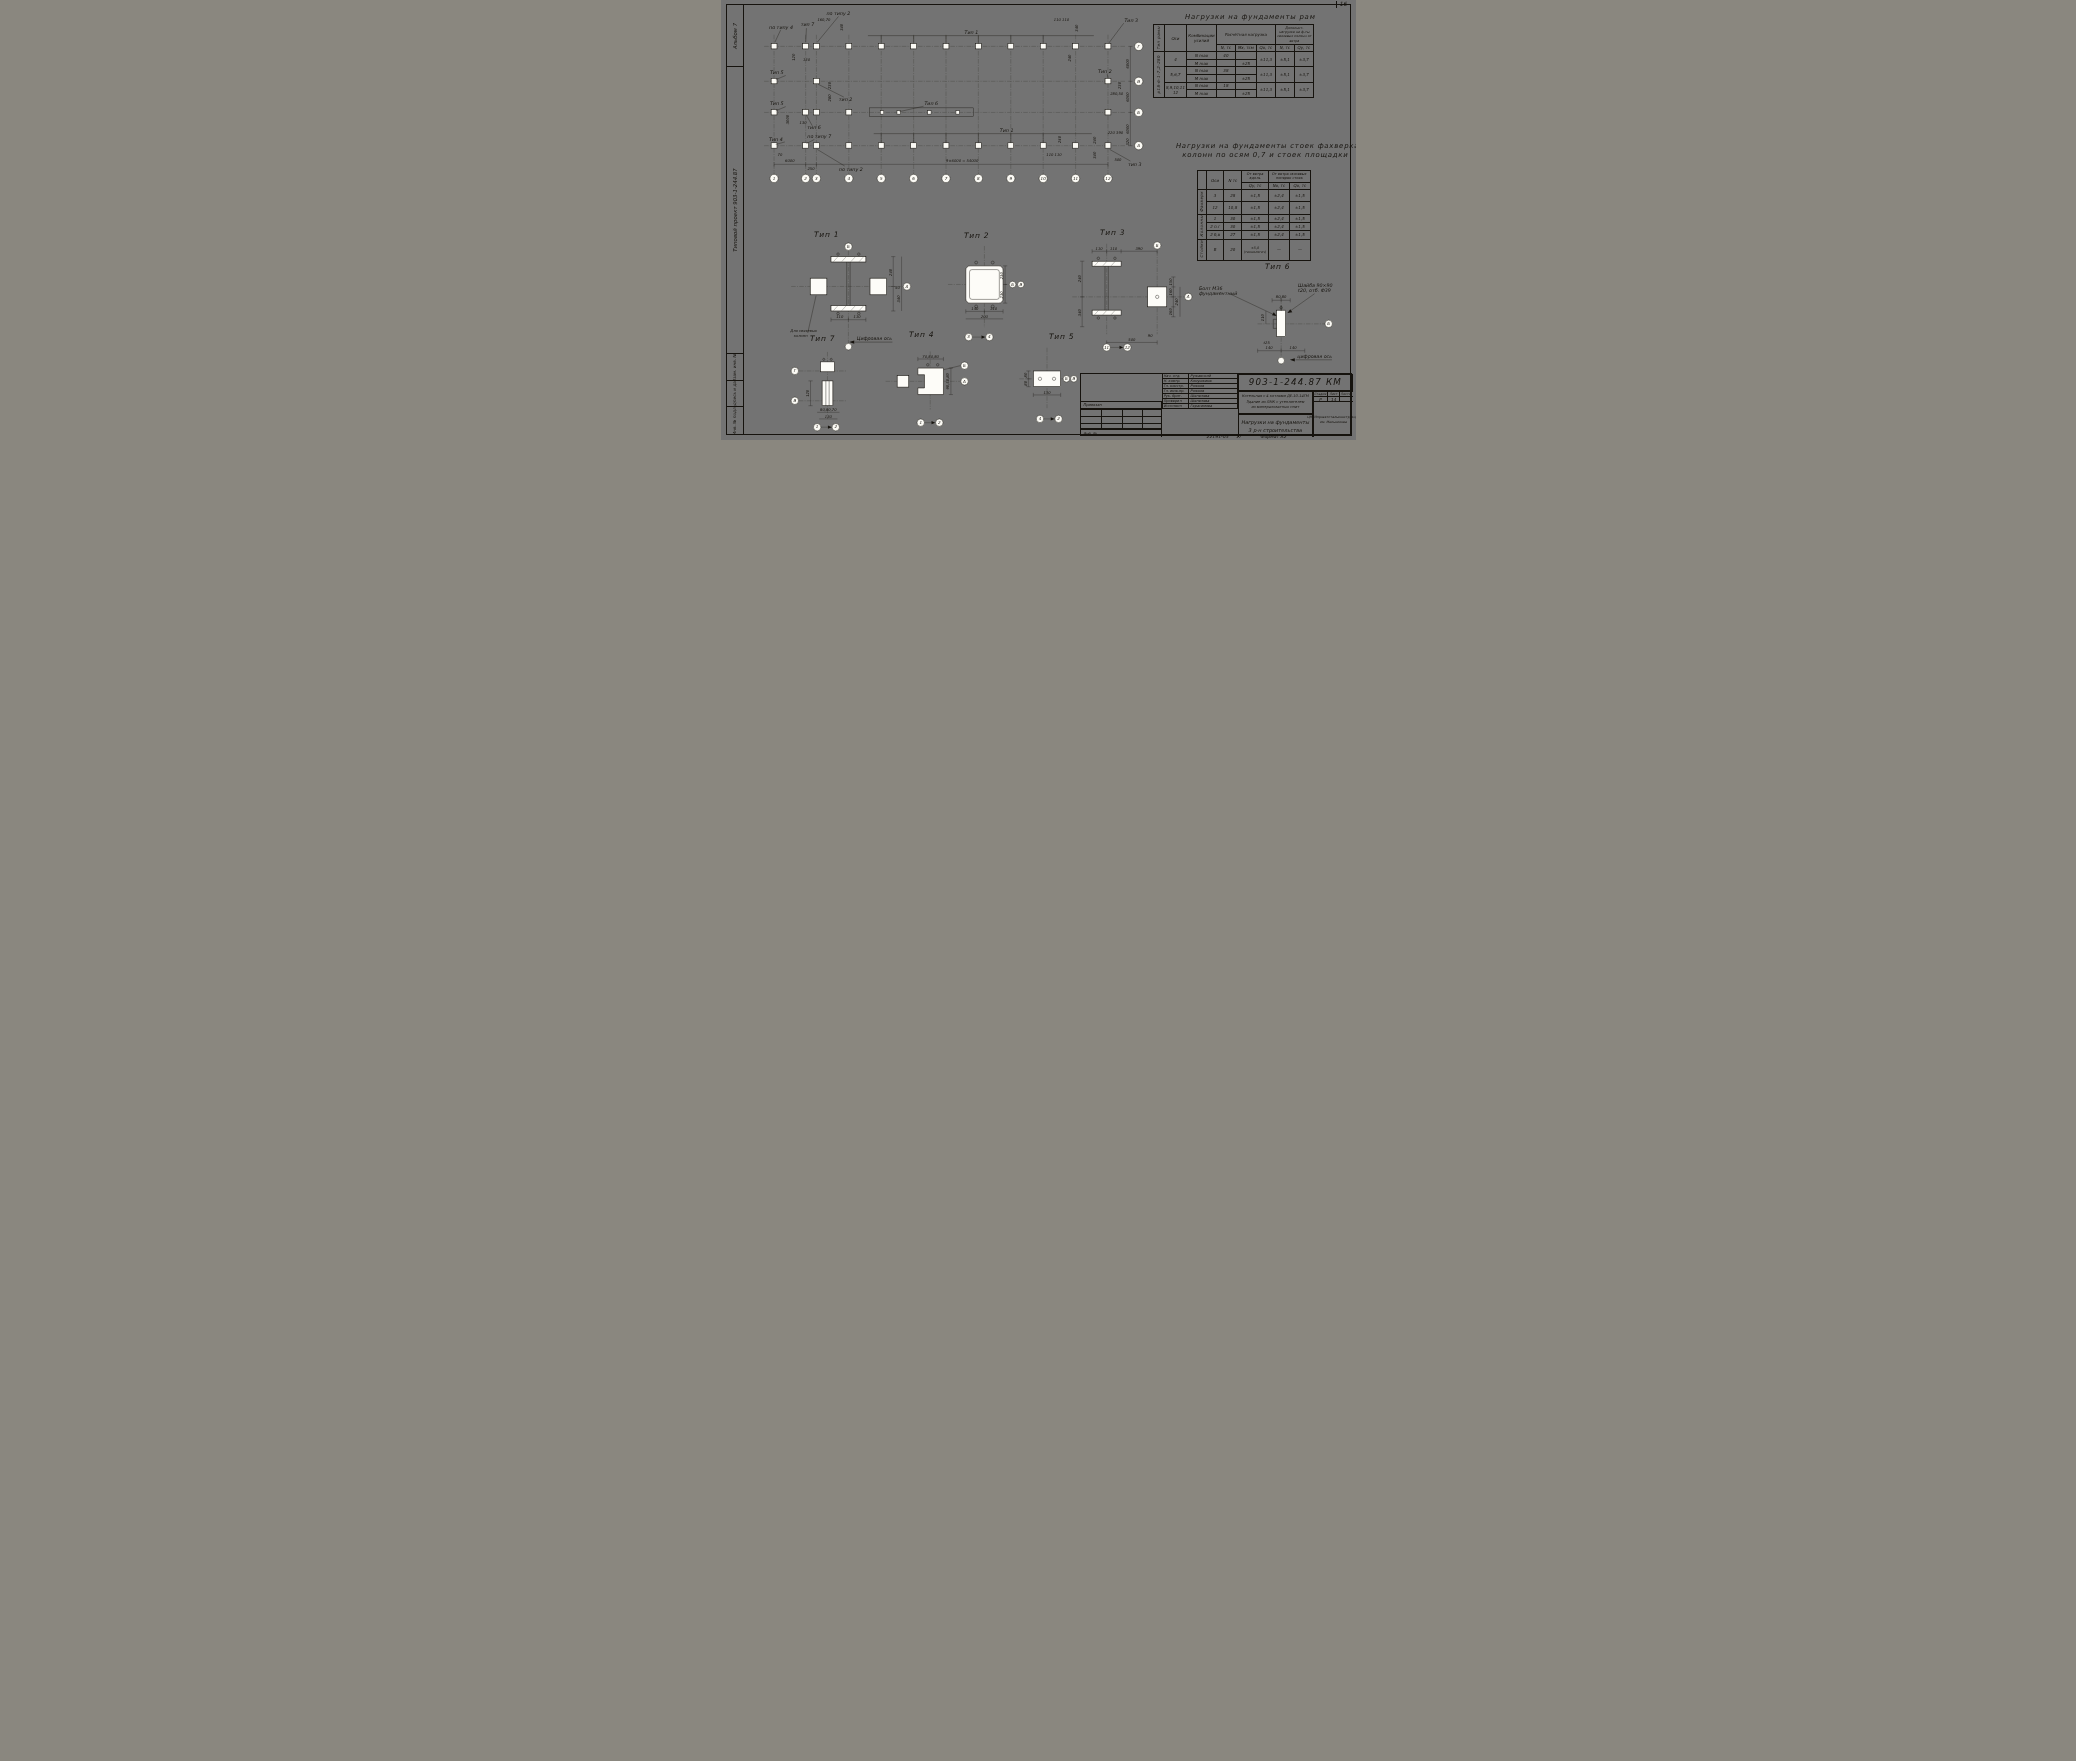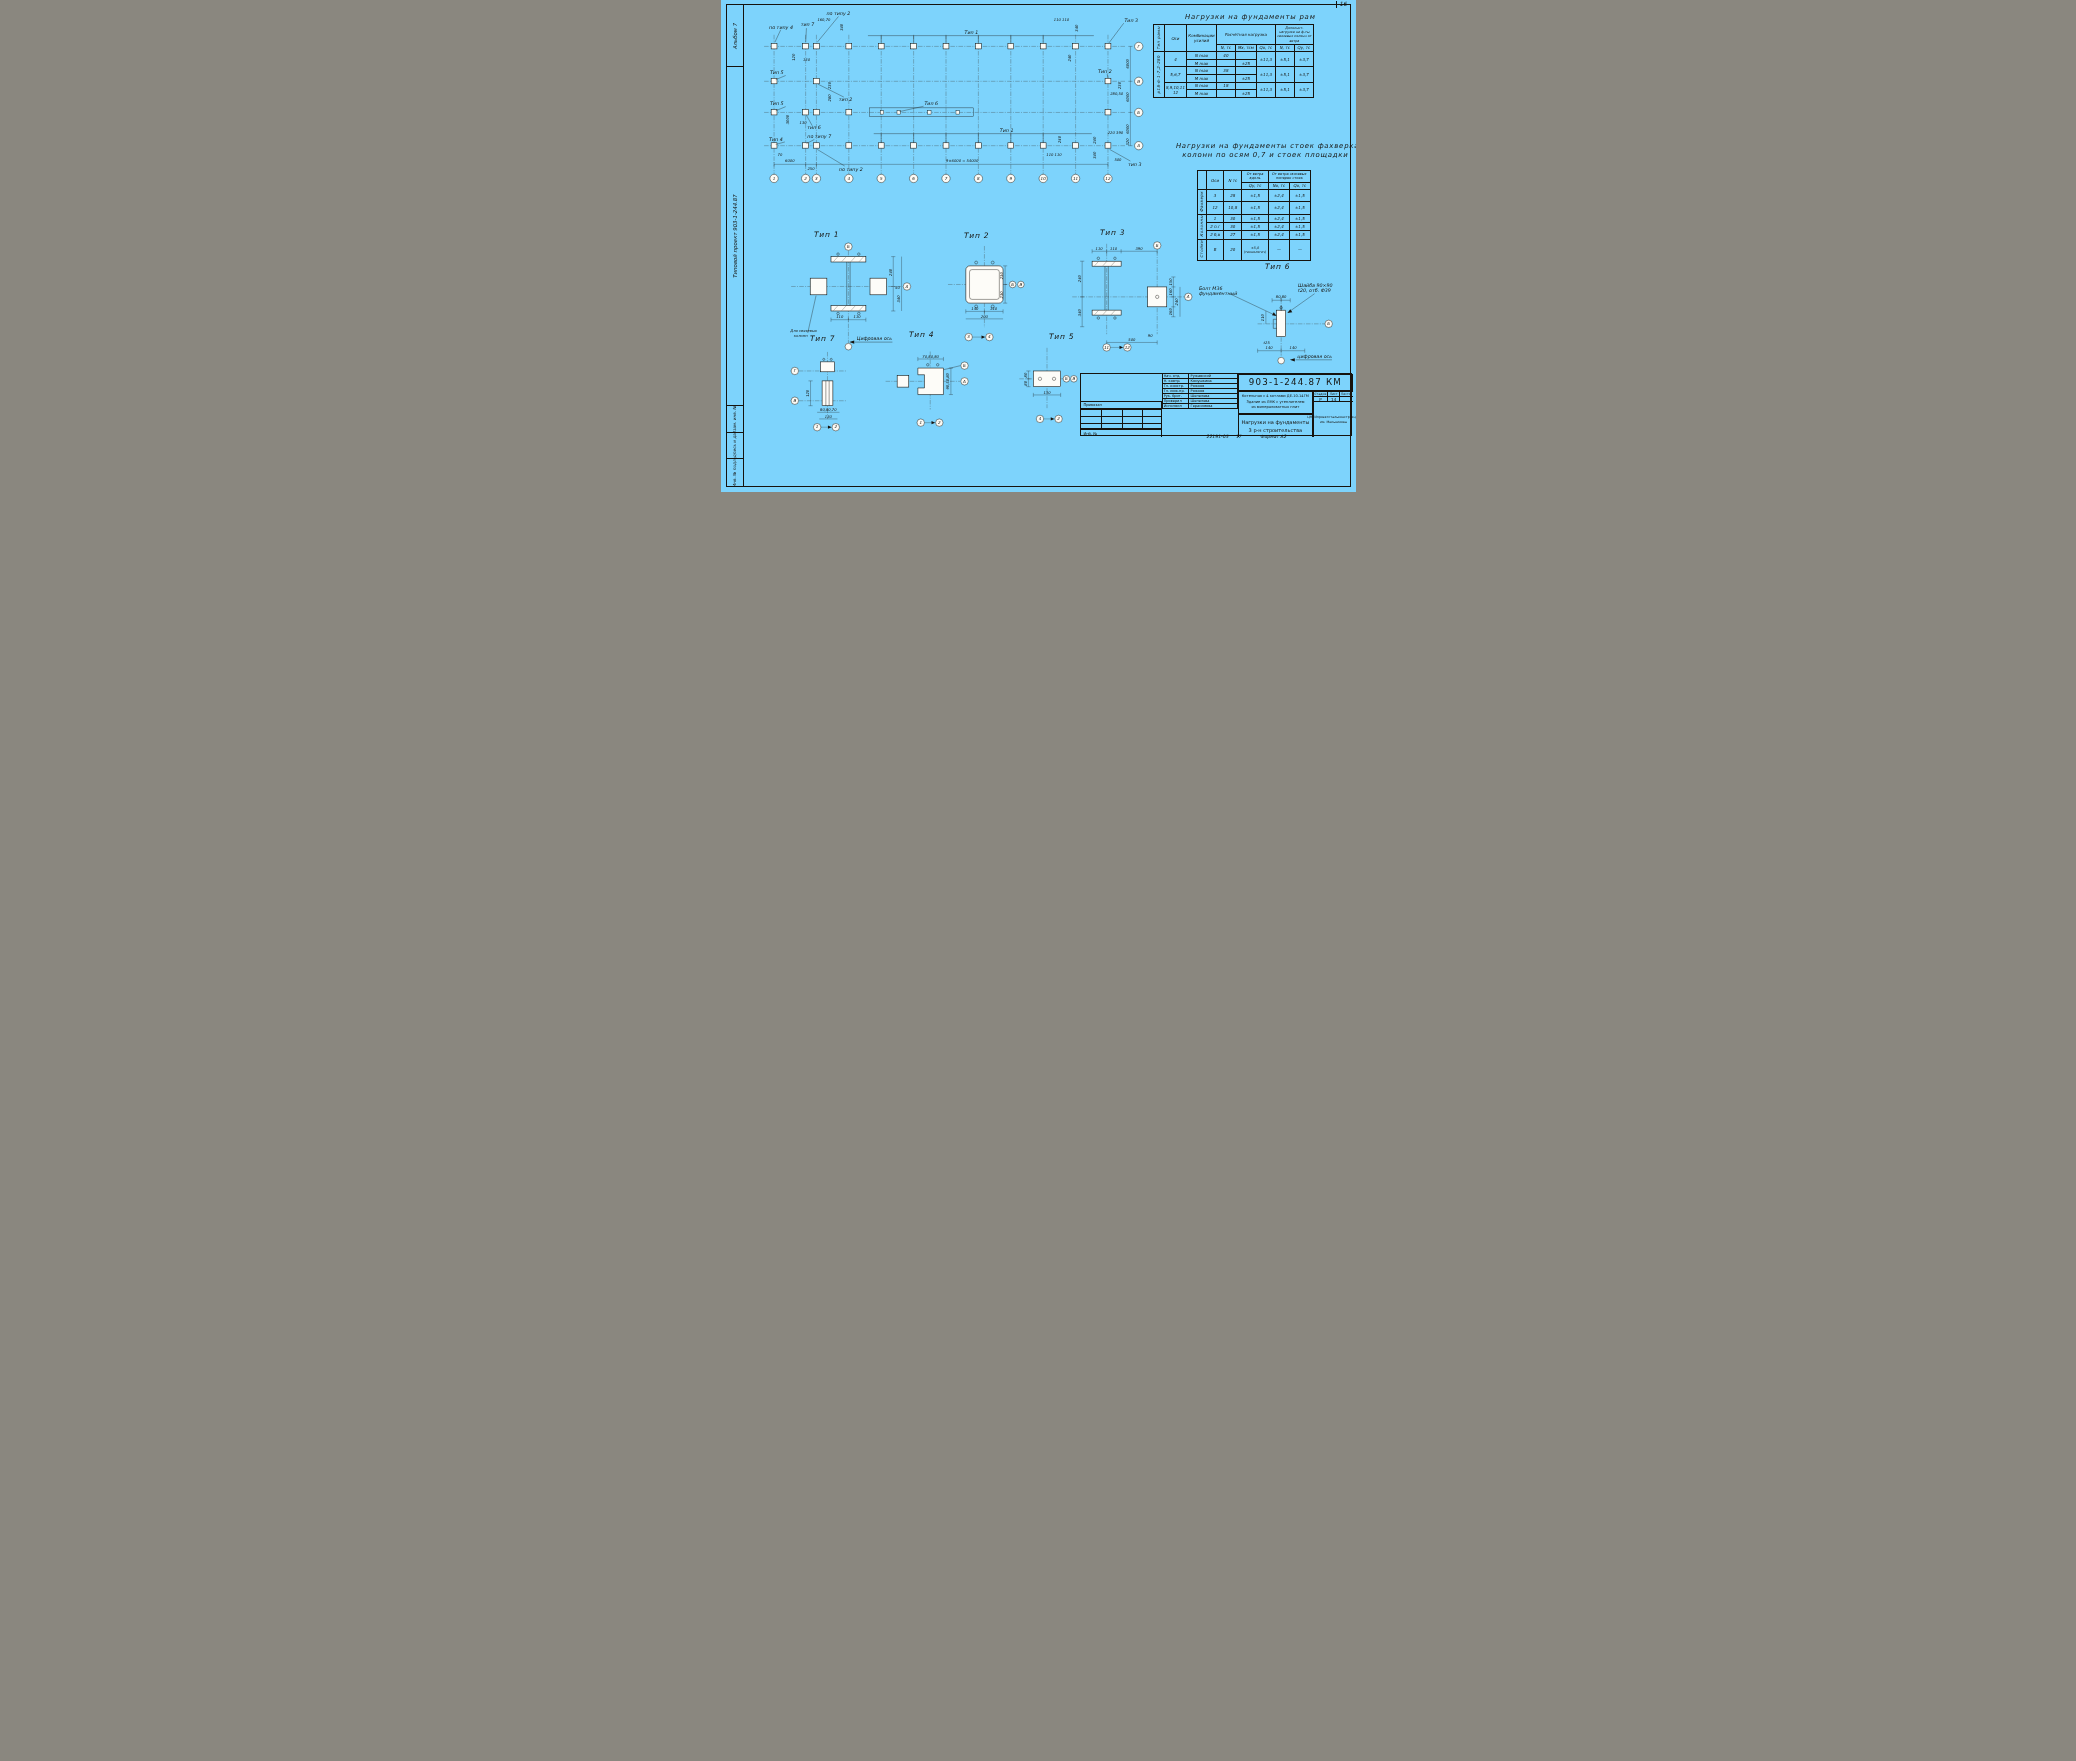--- a/index.html
+++ b/index.html
@@ -1,17 +1,17 @@
 <!DOCTYPE html>
 <html style="font-size:6.6px"><head>
 <meta charset="utf-8">
 <style>
 *{box-sizing:border-box}
 body{margin:0;background:#8a877f;display:flex;justify-content:center;align-items:flex-start}
-.sheet{width:635px;height:492px;background:#7dd3fc;position:relative;font-family:"DejaVu Sans",sans-serif;color:#16130e;overflow:hidden}
+.sheet{width:635px;height:440px;background:#737373;position:relative;font-family:"DejaVu Sans",sans-serif;color:#16130e;overflow:hidden}
 .frame{position:absolute;left:5px;top:4.2px;right:5px;bottom:5px;border:0.7px solid #16130e}
 .strip{position:absolute;left:0;top:0;bottom:0;width:17.4px;border-right:0.6px solid #16130e;display:flex;flex-direction:column}
 .strip-box{border-bottom:0.5px solid #16130e;display:flex;align-items:center;justify-content:center;overflow:hidden}
 .strip-box:last-child{border-bottom:none}
 .vtext{transform:rotate(-90deg);white-space:nowrap;font-style:italic;font-size:5.4px}
 .vtext.small{font-size:4.2px}
 .main{position:absolute;left:17.4px;top:0;right:0;bottom:0}
 .cap{position:absolute;font-style:italic;font-size:7.5px;letter-spacing:0.8px}
 .corner-note{position:absolute;right:5.8px;top:0.8px;font-style:italic;font-size:5.8px;border-left:0.6px solid #16130e;padding:0 2.5px 0.8px 3.3px}
 
@@ -32,21 +32,21 @@
 .arr{fill:#16130e;stroke:none}
 .thin{fill:none;stroke:#16130e;stroke-width:.9}
 
 .tblock{position:absolute}
 .tbl-title{font-style:italic;font-size:6.9px;text-align:center;margin-bottom:3.7px;letter-spacing:0.8px;white-space:nowrap}
 table.gt{border-collapse:collapse;font-style:italic;font-size:4px}
 .gt th,.gt td{border:0.5px solid #16130e;padding:0.8px 1.2px;text-align:center;font-weight:normal;vertical-align:middle;line-height:1.25}
 .vcell{writing-mode:vertical-rl;transform:rotate(180deg);white-space:nowrap;display:inline-block;letter-spacing:0.4px}
 .w28{width:10.8px}.w34{width:15px}.w58{width:24px}.w44{width:19px}.w48{width:21px}
 
-.tb{position:absolute;border:0.8px solid #16130e;}
+.tb{position:absolute;border:0.8px solid #16130e;font-style:italic}
 .tb .bx{position:absolute;border:0.5px solid #16130e}
 .tb .code{font-size:8.7px;display:flex;align-items:center;justify-content:center;letter-spacing:1.2px}
 .sigrow{display:flex;border-bottom:0.5px solid #16130e;height:5px;font-size:3.5px;line-height:4.6px}
 .sigrow .role{width:26px;border-right:0.5px solid #16130e;padding-left:0.8px}
 .sigrow .nm{flex:1;padding-left:1.7px}
 .cell-c{display:flex;align-items:center;justify-content:center;text-align:center}
 .note{position:absolute;font-style:italic;font-size:4.6px}
 </style>
 </head>
 <body>

